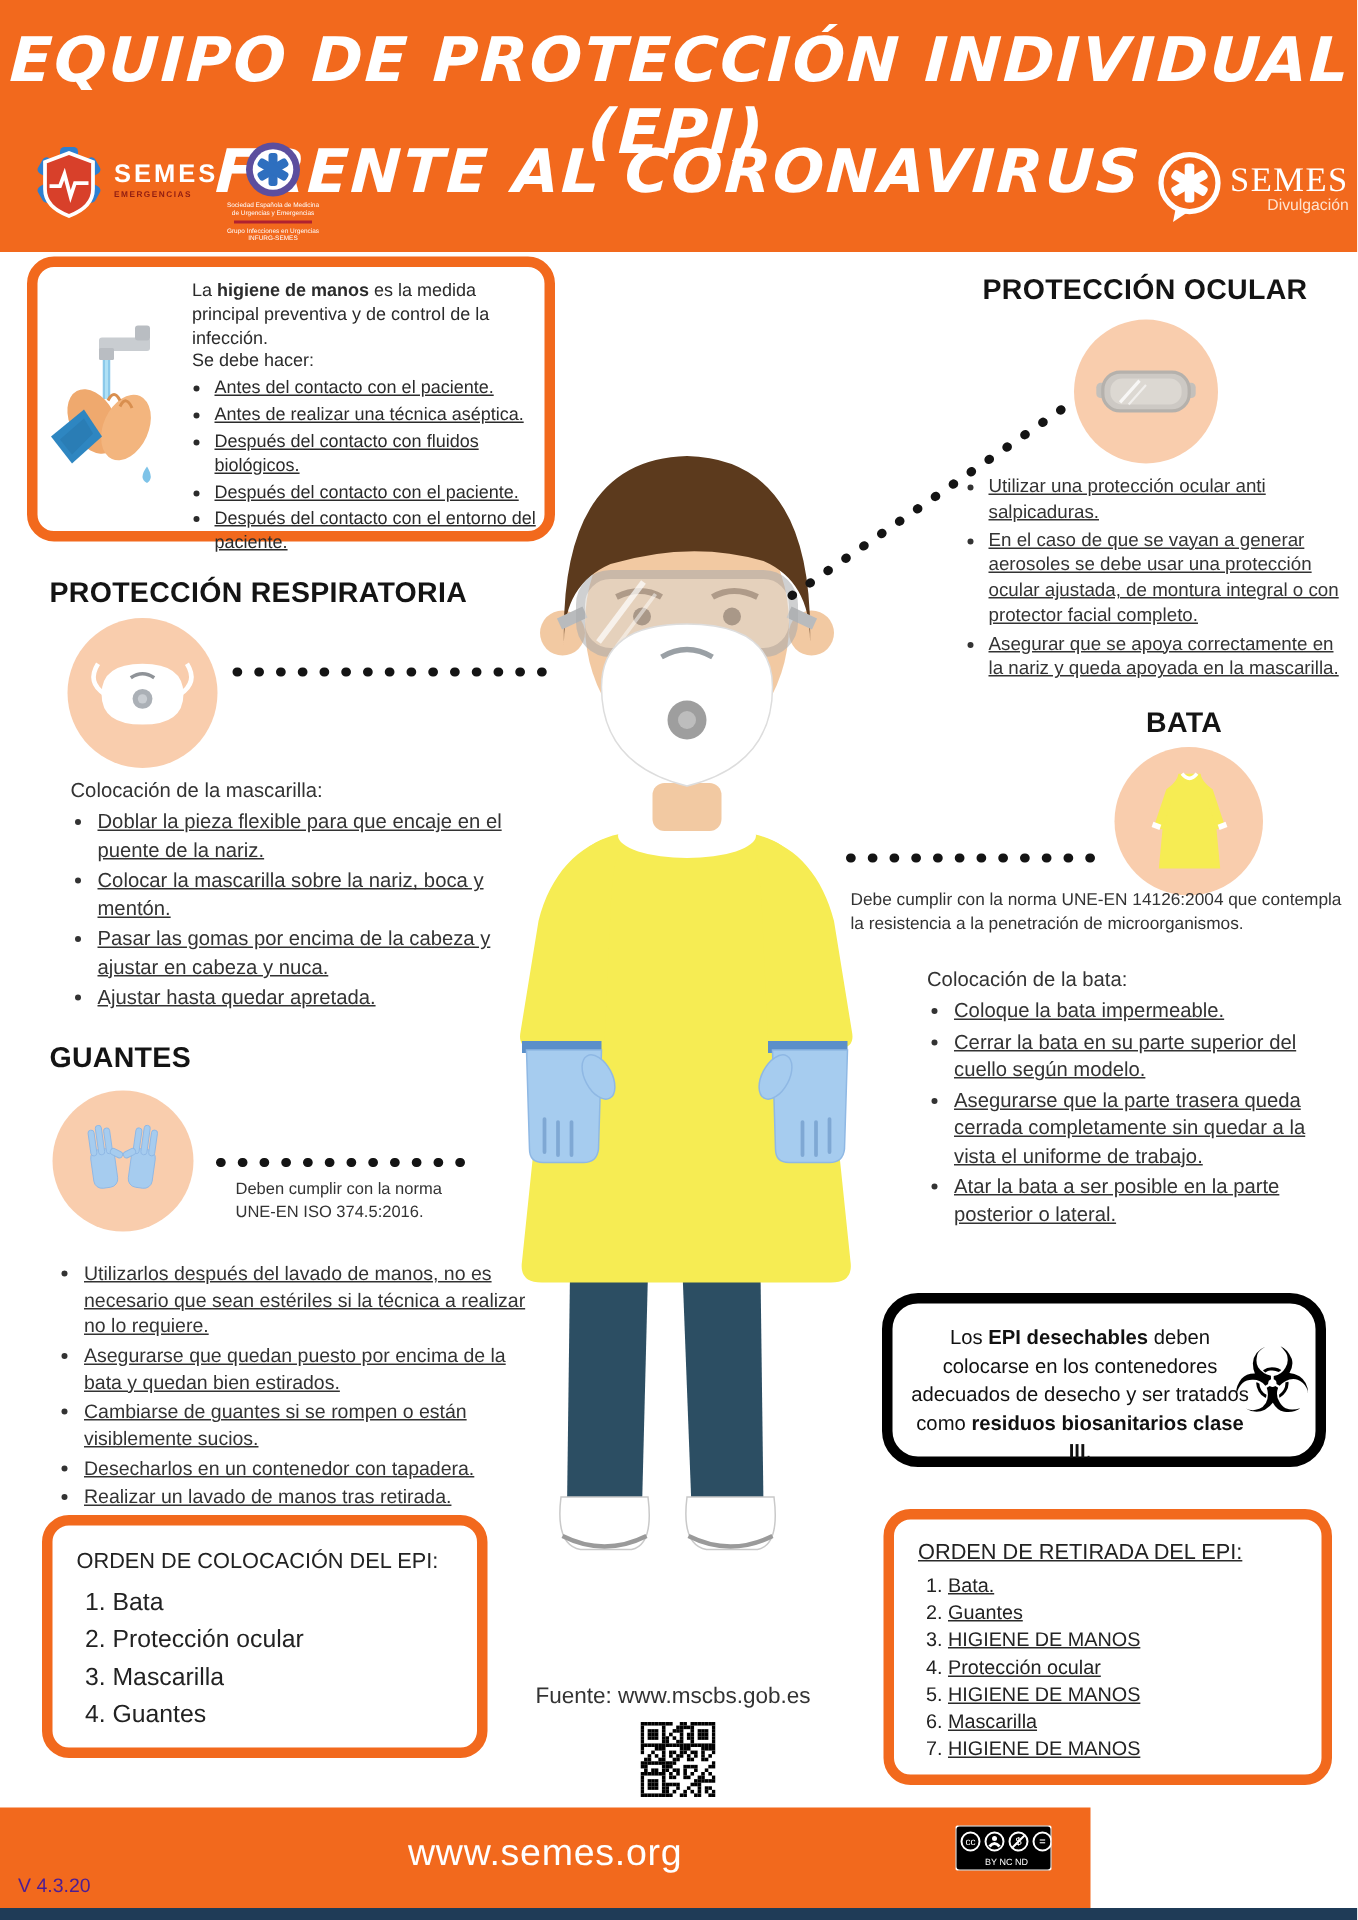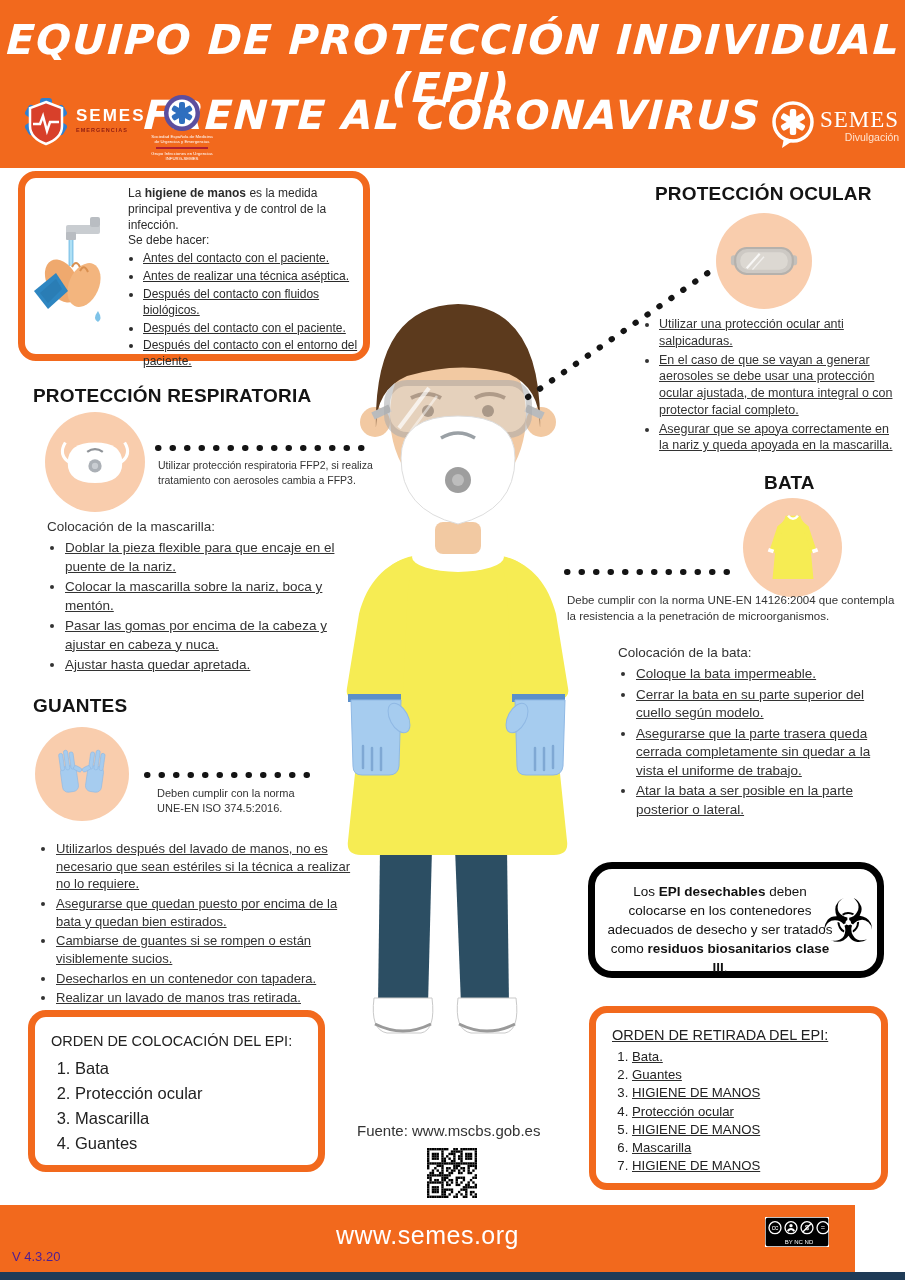--- a/index.html
+++ b/index.html
@@ -49,21 +49,21 @@
   .box-ret{left:589px;top:1006px;width:299px;height:184px;padding:14px 8px 16px 16px;text-decoration:underline;}
   .box-title{font-size:14.5px;color:#222;}
   ol.don{margin:10px 0 0;padding-left:24px;font-size:16.5px;color:#222;}
   ol.don li{margin-bottom:6px;}
   ol.doff{margin:6px 0 0;padding-left:20px;font-size:13.2px;color:#222;}
   ol.doff li{margin-bottom:3.2px;}
 
   
   .fuente{left:357px;top:1122px;font-size:15px;color:#333;}
   .qr{left:427px;top:1148px;width:50px;height:50px;}
-  .footer{left:0;top:1205px;width:855px;height:67px;background:#F2691D;}
+  .footer{left:0;top:1205px;width:727px;height:67px;background:#F2691D;}
   .site{width:100%;text-align:center;top:16px;color:#fff;font-size:25px;letter-spacing:.5px;}
   .version{left:12px;top:44px;color:#4c1d95;font-size:13px;}
   .ccbadge{right:26px;top:12px;}
   .bottombar{left:0;top:1272px;width:905px;height:8px;background:#1F3B57;}
   svg{display:block;}
 </style>
 </head>
 <body>
 
 <div class="poster">
@@ -190,21 +190,20 @@
       <svg width="78" height="58" viewBox="0 0 100 74">
         <path d="M18 38 Q2 28 12 12" fill="none" stroke="#ffffff" stroke-width="4"></path>
         <path d="M82 38 Q98 28 88 12" fill="none" stroke="#ffffff" stroke-width="4"></path>
         <path d="M15 38 Q15 12 50 12 Q85 12 85 38 Q85 64 50 64 Q15 64 15 38 Z" fill="#ffffff"></path>
         <path d="M40 24 Q50 17 60 24" fill="none" stroke="#8f9398" stroke-width="3"></path>
         <circle cx="50" cy="42" r="8.5" fill="#ABB0B6"></circle>
         <circle cx="50" cy="42" r="4" fill="#c9cdd2"></circle>
       </svg>
     </span>
   </div>
-  <div class="abs" style="left:158px;top:458px;width:225px;font-size:10.5px;line-height:1.4;color:#333;">Utilizar protección respiratoria FFP2, si realiza tratamiento con aerosoles cambia a FFP3.</div>
   <div class="abs" style="left:47px;top:518px;width:308px;font-size:13.5px;line-height:1.37;color:#333;">
     <div>Colocación de la mascarilla:</div>
     <ul class="blt" style="padding-left:18px;">
       <li>Doblar la pieza flexible para que encaje en el puente de la nariz.</li>
       <li>Colocar la mascarilla sobre la nariz, boca y mentón.</li>
       <li>Pasar las gomas por encima de la cabeza y ajustar en cabeza y nuca.</li>
       <li>Ajustar hasta quedar apretada.</li>
     </ul>
   </div>
 

